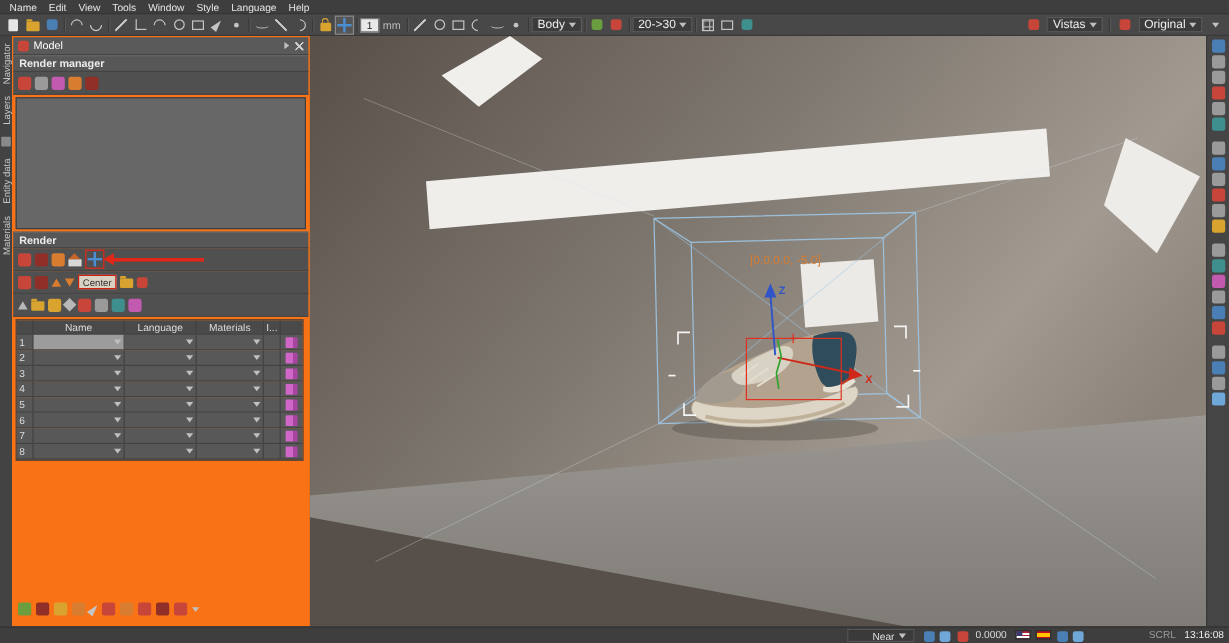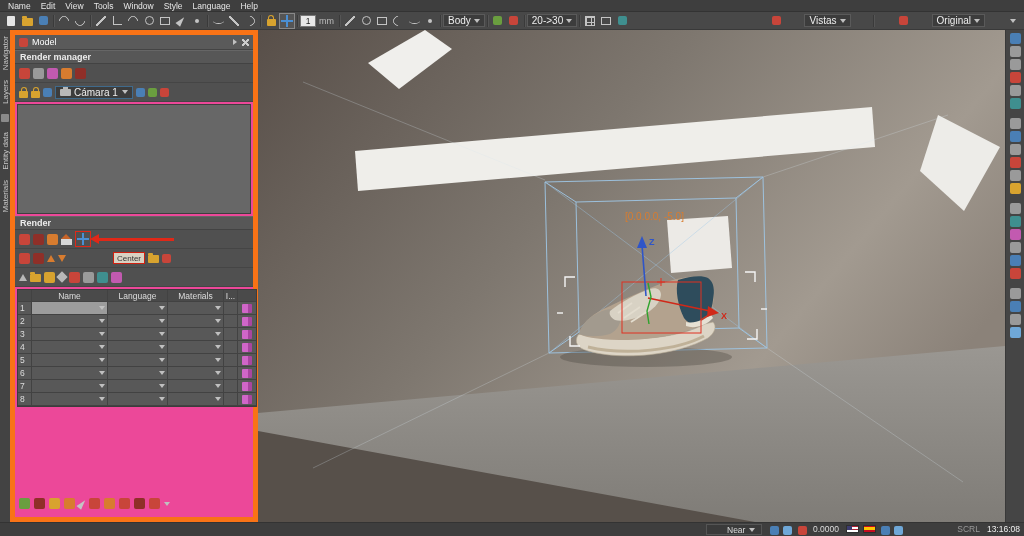--- a/index.html
+++ b/index.html
@@ -48,35 +48,35 @@
   .diam{width:8px;height:8px;background:#b8b8b8;transform:rotate(45deg)}
   .tri{width:0;height:0;border-left:3px solid transparent;border-right:3px solid transparent;border-top:4px solid #c0c0c0}
   .tri-up{width:0;height:0;border-left:4px solid transparent;border-right:4px solid transparent;border-bottom:7px solid #d87c2f}
   .tri-dn{width:0;height:0;border-left:4px solid transparent;border-right:4px solid transparent;border-top:7px solid #d87c2f}
   .xicon{width:7px;height:7px;background:
       linear-gradient(45deg,transparent 42%,#ccc 42%,#ccc 58%,transparent 58%),
       linear-gradient(-45deg,transparent 42%,#ccc 42%,#ccc 58%,transparent 58%)}
 
   .dropdown { height:13px; background:#3c3c3c; border:1px solid #5a5a5a; display:flex; align-items:center; gap:3px; padding:0 4px; color:#eee; font-size:10px; flex:0 0 auto; }
   .valuebox { height:12px; min-width:16px; background:#e8e8e8; border:1px solid #777; color:#222; font-size:8.5px; display:flex; align-items:center; justify-content:center; padding:0 2px; }
-  .tb-right { margin-left:auto; display:flex; align-items:center; gap:20px; }
+  .tb-right { margin-left:auto; display:flex; align-items:center; gap:3px; }
 
   
   .side-strip { position:absolute; left:0; top:30px; width:10px; height:492px; background:#434343; display:flex; flex-direction:column; align-items:center; gap:10px; padding-top:6px; z-index:4; }
   .vtab { writing-mode:vertical-rl; transform:rotate(180deg); font-size:8px; color:#c8c8c8; cursor:default; }
   .vtab-icon { width:8px; height:8px; background:#8a8a8a; border-radius:1px; }
 
   
-  .panel { position:absolute; left:10px; top:30px; width:248px; height:492px; background:#ec4899; border:5px solid #f97316; z-index:4; }
+  .panel { position:absolute; left:10px; top:30px; width:248px; height:492px; background:#f97316; border:1px solid #f97316; z-index:4; }
   .panel-title { height:15px; background:#5a5a5a; display:flex; align-items:center; gap:4px; padding:0 4px; color:#fff; border-bottom:1px solid #444; }
   .panel-title .grow { flex:1; }
   .section-bar { height:14px; background:#575757; border-top:1px solid #666; border-bottom:1px solid #434343; display:flex; align-items:center; padding:0 5px; color:#ececec; font-size:9px;font-weight:bold; }
   .icon-row { height:19px; background:#505050; border-bottom:1px solid #454545; display:flex; align-items:center; gap:3px; padding:0 4px; }
   .list-empty { height:110px; margin:2px; background:#676767; border:1px solid #3f3f3f; }
-  .center-label { height:12px; background:#d9d2c2; border:1px solid #d02010; color:#333; font-size:8px; display:flex; align-items:center; padding:0 3px;margin-left:44px; }
+  .center-label { height:12px; background:#d9d2c2; border:1px solid #d02010; color:#333; font-size:8px; display:flex; align-items:center; padding:0 3px; }
   .red-arrow { position:relative; width:76px; height:3px; background:#e02818; margin-left:4px; }
   .red-arrow::before { content:""; position:absolute; left:-8px; top:-4px; border-top:5.5px solid transparent; border-bottom:5.5px solid transparent; border-right:9px solid #e02818; }
 
   
   .rtable { margin:2px; border:1px solid #3c3c3c; width:240px; font-size:8.5px; }
   .trow { display:flex; height:13px; border-bottom:1px solid #424242; background:#585858; }
   .trow.head { background:#4a4a4a; color:#ddd; height:12px; }
   .tcell { border-right:1px solid #424242; display:flex; align-items:center; padding:0 2px; position:relative; color:#ddd; }
   .c-num{width:14px;justify-content:flex-start}
   .c-name{width:76px}.c-var{width:60px}.c-sub{width:56px}.c-i{width:14px}.c-ic{width:18px;justify-content:center;border-right:none}
@@ -267,33 +267,20 @@
   </div>
 
   <div class="icon-row">
     <div class="csq bg-red"></div>
     <div class="csq bg-gray"></div>
     <div class="csq bg-magenta"></div>
     <div class="csq bg-orange"></div>
     <div class="csq bg-dkred"></div>
   </div>
 
-  <div class="icon-row">
-    <div class="lock"></div>
-    <div class="lock"></div>
-    <div class="csq sm bg-blue"></div>
-    <div class="dropdown" style="width:78px;border-color:#3f6a8c">
-      <div class="cam"></div>
-      <span>Cámara 1</span>
-      <div class="tri" style="margin-left:auto"></div>
-    </div>
-    <div class="csq sm bg-blue"></div>
-    <div class="csq sm bg-green"></div>
-    <div class="csq sm bg-red"></div>
-  </div>
 
   <div class="list-empty"></div>
 
   <div class="section-bar">
     <span>Render</span>
   </div>
 
   <div class="icon-row">
     <div class="csq bg-red"></div>
     <div class="csq bg-dkred"></div>

